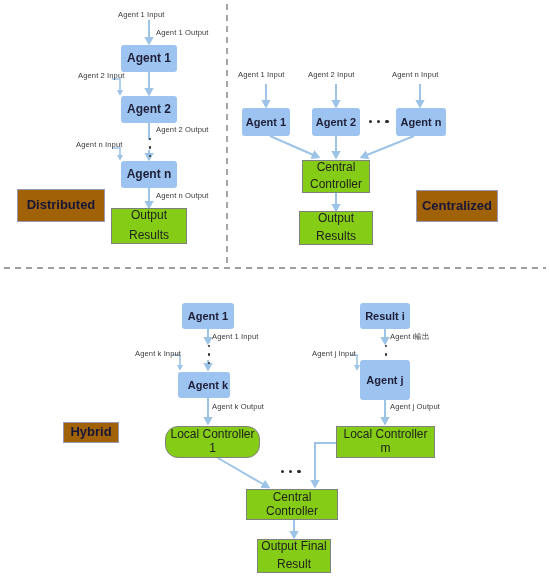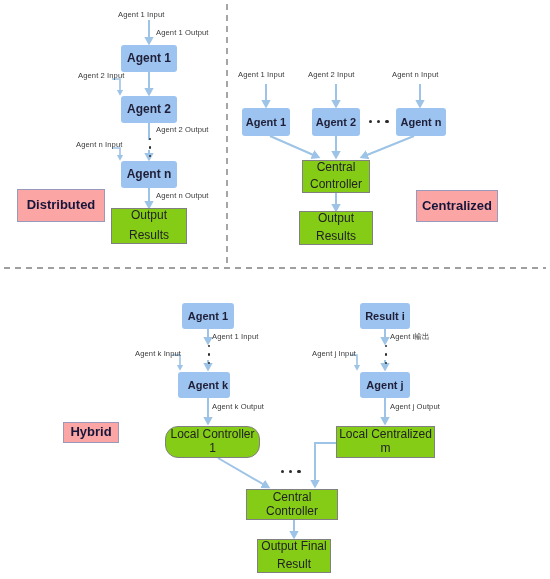--- a/index.html
+++ b/index.html
@@ -17,21 +17,21 @@
   .agent {
     background:#9dc3f0; border-radius:3px;
     font-weight:bold; font-size:12px; color:#1f1f38;
   }
   .agent.small { font-size:11px; }
   .whitebox {
     background:#84cc16; border:1.3px solid #808080;
     font-size:12px; color:#222; font-weight:normal;justify-content:space-between;
   }
   .catlabel {
-    background:#fca5a5; border:1.3px solid #9999bb;
+    background:#a16207; border:1.3px solid #9999bb;
     font-weight:bold; font-size:13px; color:#16163a;
   }
 
   
   .cap {
     position:absolute; font-size:7.6px; color:#3a3a3a; white-space:nowrap;
     letter-spacing:.1px;
   }
 
   
@@ -188,24 +188,24 @@
   <div class="node agent small" style="left:360px; top:303px; width:50px; height:26px;">Result i</div>
   <div class="cap" style="left:390px; top:332px;">Agent i输出</div>
 
   <div class="vdots" style="left:383.5px; top:345px; width:5px; height:19px;">
     <i></i>
       <i></i>
       <i></i>
   </div>
   <div class="cap" style="left:312px; top:349px;">Agent j Input</div>
 
-  <div class="node agent small" style="left:360px; top:372px; width:50px; height:26px;">Agent j</div>
+  <div class="node agent small" style="left:360px; top:360px; width:50px; height:40px;">Agent j</div>
   <div class="cap" style="left:390px; top:402px;">Agent j Output</div>
 
-  <div class="node whitebox" style="left:336px; top:426px; width:99px; height:32px;">Local Centralized m</div>
+  <div class="node whitebox" style="left:336px; top:426px; width:99px; height:32px;">Local Controller m</div>
 
   <div class="hdots" style="left:281px; top:470px;">
       <i></i>
       <i></i>
       <i></i>
     </div>
 
   <div class="node whitebox" style="left:246px; top:489px; width:92px; height:31px;">Central Controller</div>
 
   <div class="node whitebox" style="left:257px; top:539px; width:74px; height:34px;

